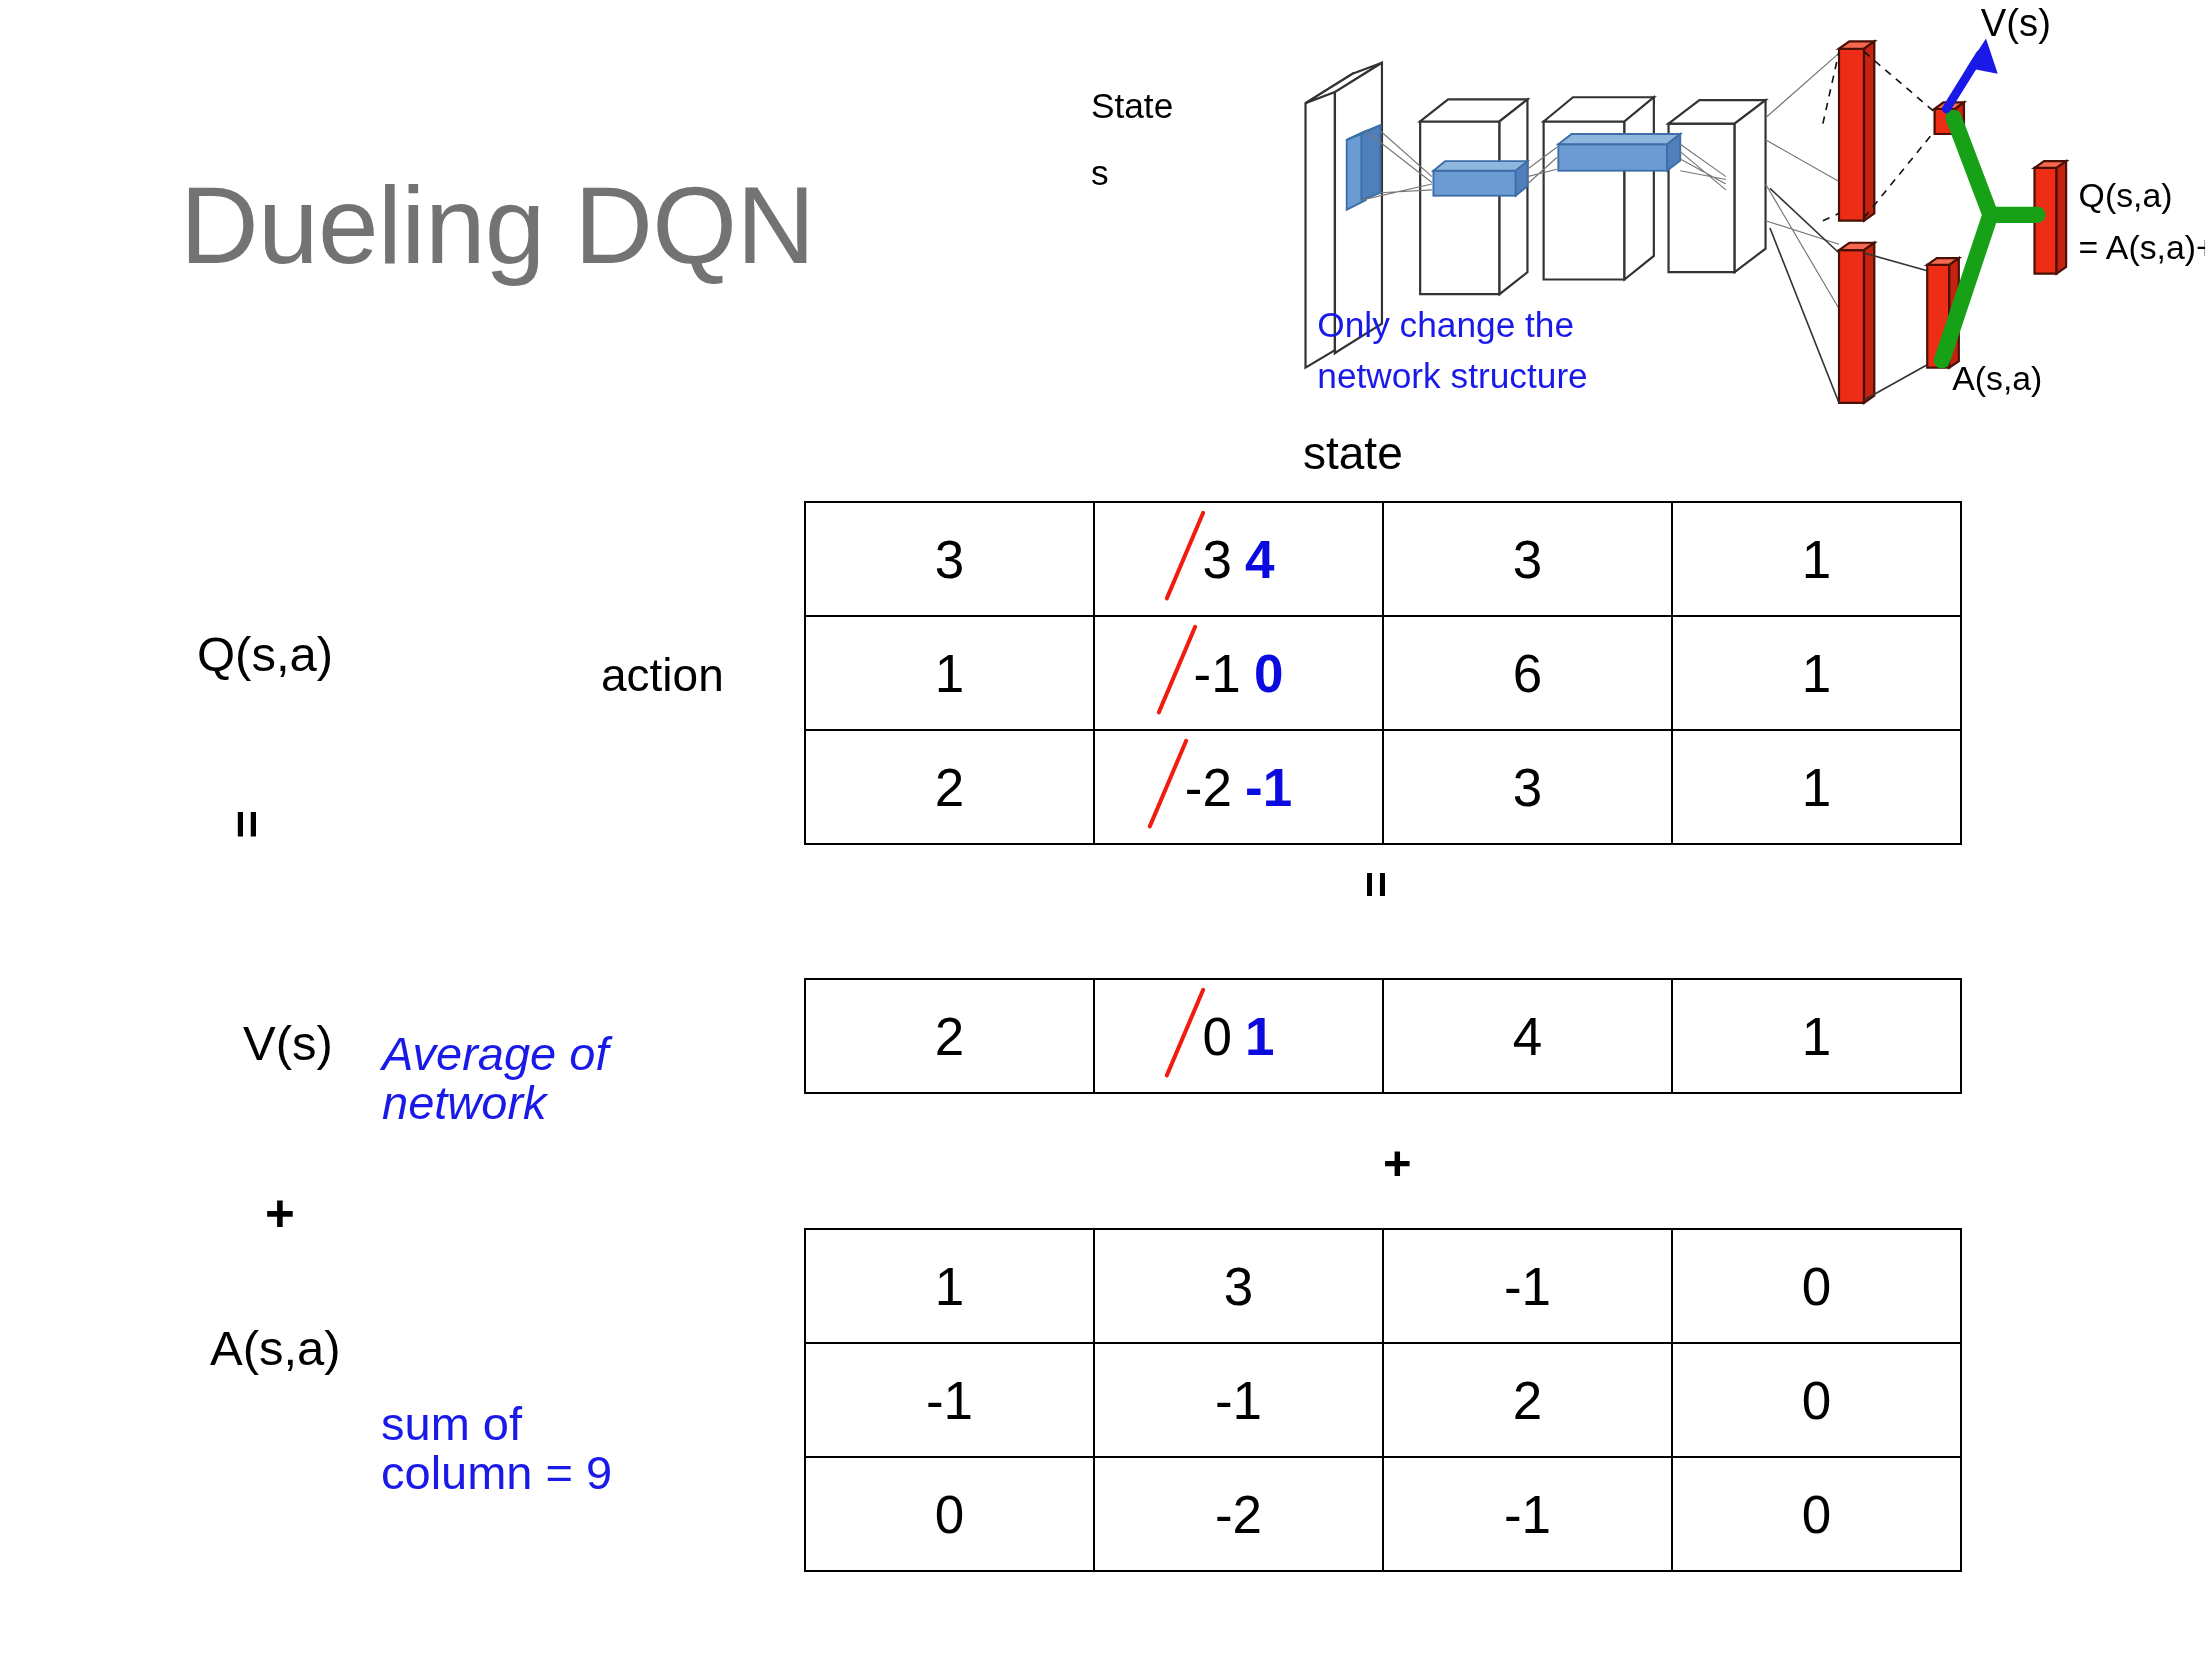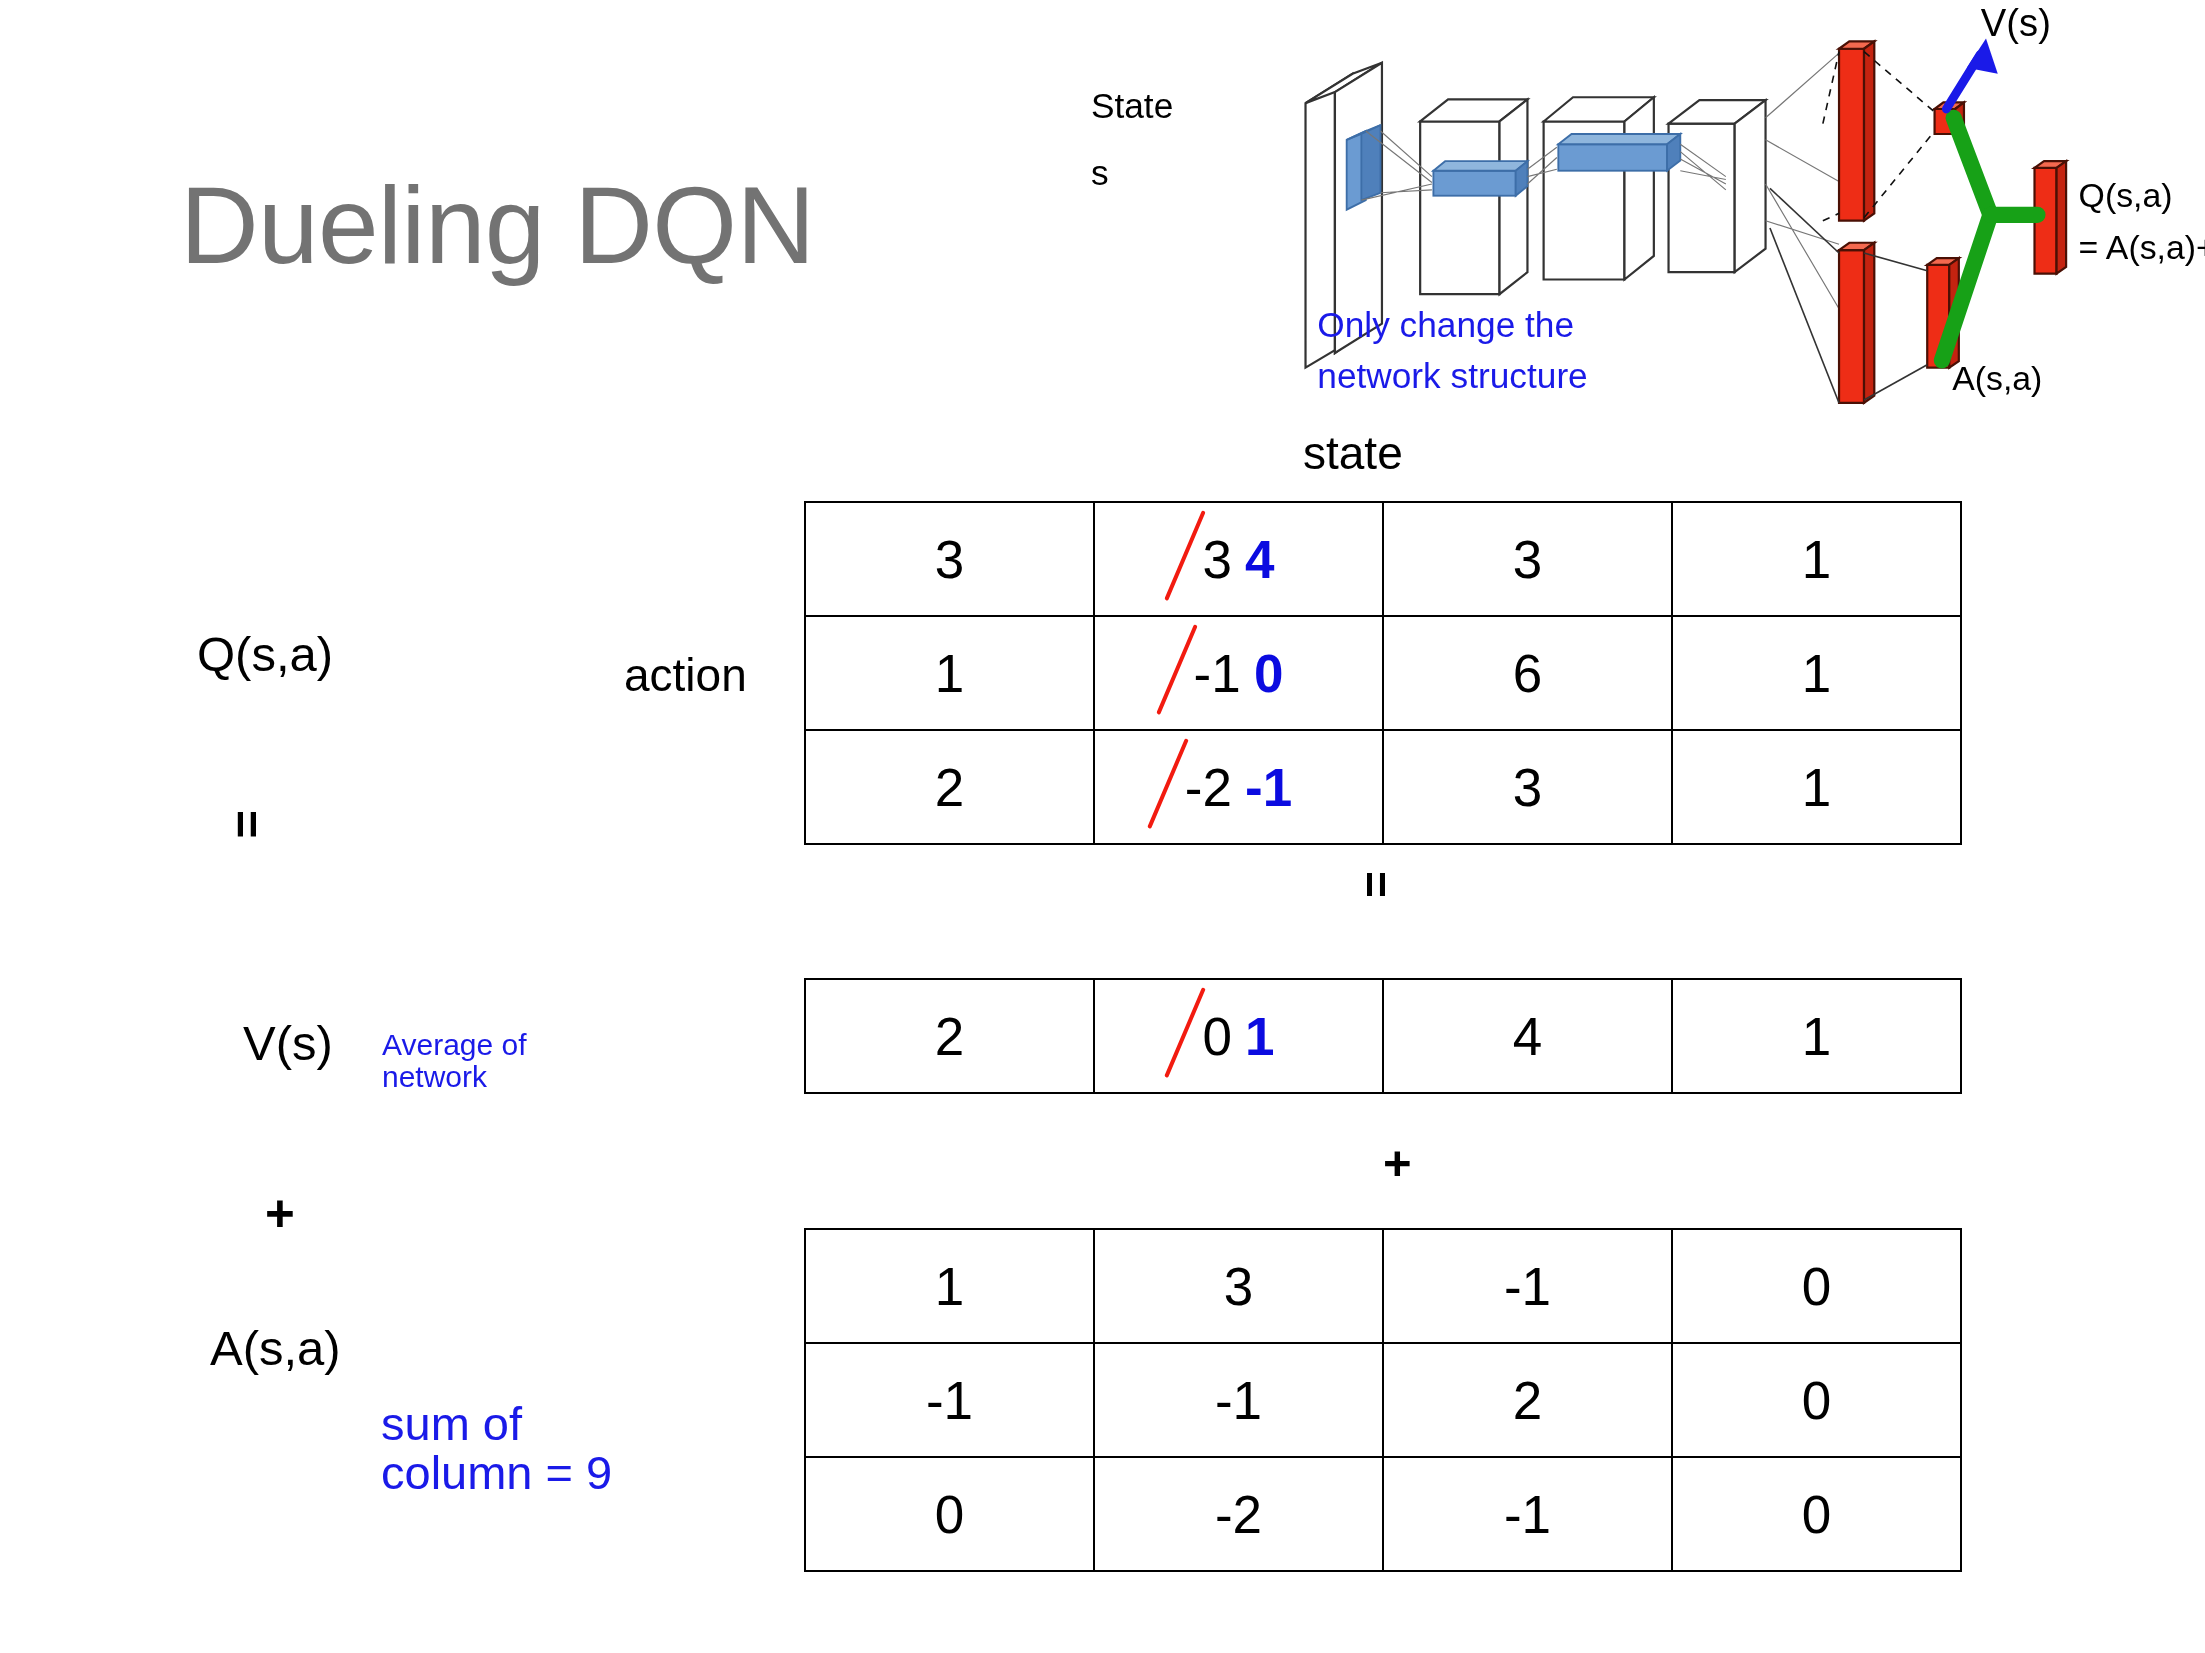--- a/index.html
+++ b/index.html
@@ -19,27 +19,27 @@
   .diag-label{font-family:"Liberation Sans",sans-serif;fill:#000;}
   .diag-label-blue{font-family:"Liberation Sans",sans-serif;fill:#1a1ae8;}
 
   
   .lbl{position:absolute;white-space:nowrap;line-height:1.05;}
   .lbl-black{color:#000;}
   .lbl-blue{color:#1a1ae8;}
 
   #state-label{left:1303px;top:429px;font-size:46px;}
   #q-label{left:197px;top:629px;font-size:49px;}
-  #action-label{left:624px;top:651px;font-size:46px;}
+  #action-label{left:601px;top:651px;font-size:46px;}
   #eq1{left:272px;top:810px;font-size:49px;font-weight:700;
        transform:rotate(90deg);transform-origin:left top;}
   #eq2{left:1400px;top:871px;font-size:46px;font-weight:700;
        transform:rotate(90deg);transform-origin:left top;}
   #v-label{left:243px;top:1018px;font-size:49px;}
-  #avg-label{left:382px;top:1029px;font-size:30px;}
+  #avg-label{left:382px;top:1029px;font-size:47px;font-style:italic;}
   #plus1{left:265px;top:1187px;font-size:51px;font-weight:600;}
   #plus2{left:1383px;top:1138px;font-size:49px;font-weight:600;}
   #a-label{left:210px;top:1323px;font-size:49px;}
   #sum-label{left:381px;top:1399px;font-size:47px;}
 
   
   .grid{position:absolute;border-collapse:collapse;table-layout:fixed;}
   .grid td{
     border:2.2px solid #000;width:287px;height:112px;
     text-align:center;vertical-align:middle;

